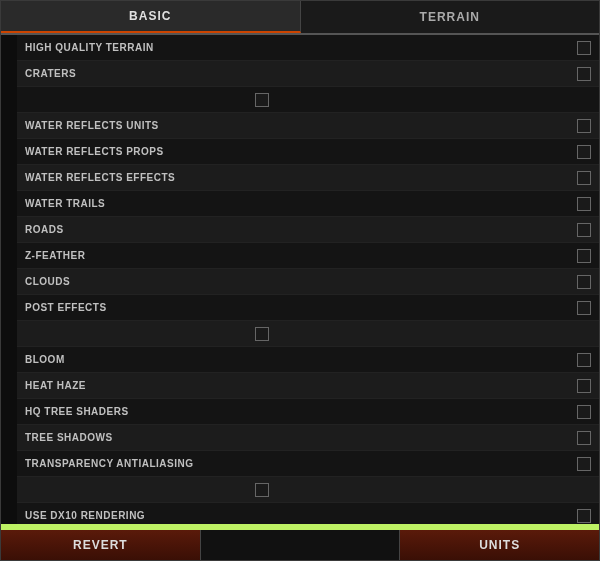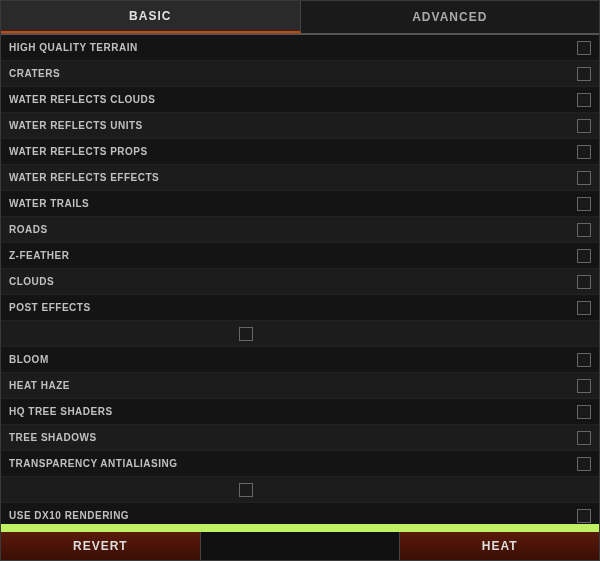--- a/index.html
+++ b/index.html
@@ -56,20 +56,21 @@
     .content {
       display: flex;
       flex: 1;
       overflow: hidden;
     }
 
     .settings-list {
       flex: 1;
       overflow-y: auto;
       overflow-x: hidden;
+      margin-left: 16px;
     }
 
     .settings-list::-webkit-scrollbar {
       width: 10px;
       background: #1a1a1a;
     }
 
     .settings-list::-webkit-scrollbar-thumb {
       background: #555;
       border: 1px solid #333;
@@ -115,21 +116,21 @@
       margin-left: 230px;
       display: flex;
       align-items: center;
       justify-content: center;
     }
 
     
     .footer {
       display: flex;
       height: 36px;
-      border-top: 8px solid #bef264;
+      border-top: 6px solid #bef264;
       flex-shrink: 0;
     }
 
     .footer-btn {
       flex: 1;
       display: flex;
       align-items: center;
       justify-content: center;
       cursor: pointer;
       font-size: 12px;
@@ -159,36 +160,35 @@
 </head>
 <body>
 
 <div class="container">
 
   <div class="tabs">
     <div class="tab active">
       <span>BASIC</span>
     </div>
     <div class="tab">
-      <span>ADVANCED</span>
+      <span>TERRAIN</span>
     </div>
   </div>
 
   <div class="content">
     <div class="settings-list" id="settings-list">
     <div class="setting-row">
           <span class="setting-label">HIGH QUALITY TERRAIN</span>
           <div class="setting-checkbox"></div>
         </div>
         <div class="setting-row">
           <span class="setting-label">CRATERS</span>
           <div class="setting-checkbox"></div>
         </div>
         <div class="setting-row">
-          <span class="setting-label">WATER REFLECTS CLOUDS</span>
           <div class="setting-checkbox"></div>
         </div>
         <div class="setting-row">
           <span class="setting-label">WATER REFLECTS UNITS</span>
           <div class="setting-checkbox"></div>
         </div>
         <div class="setting-row">
           <span class="setting-label">WATER REFLECTS PROPS</span>
           <div class="setting-checkbox"></div>
         </div>
@@ -248,16 +248,16 @@
         </div>
       </div>
   </div>
 
   <div class="footer">
     <div class="footer-btn revert">
       <span>REVERT</span>
     </div>
     <div class="footer-btn spacer"></div>
     <div class="footer-btn apply">
-      <span>HEAT</span>
+      <span>UNITS</span>
     </div>
   </div>
 </div>
 
 </body></html>

